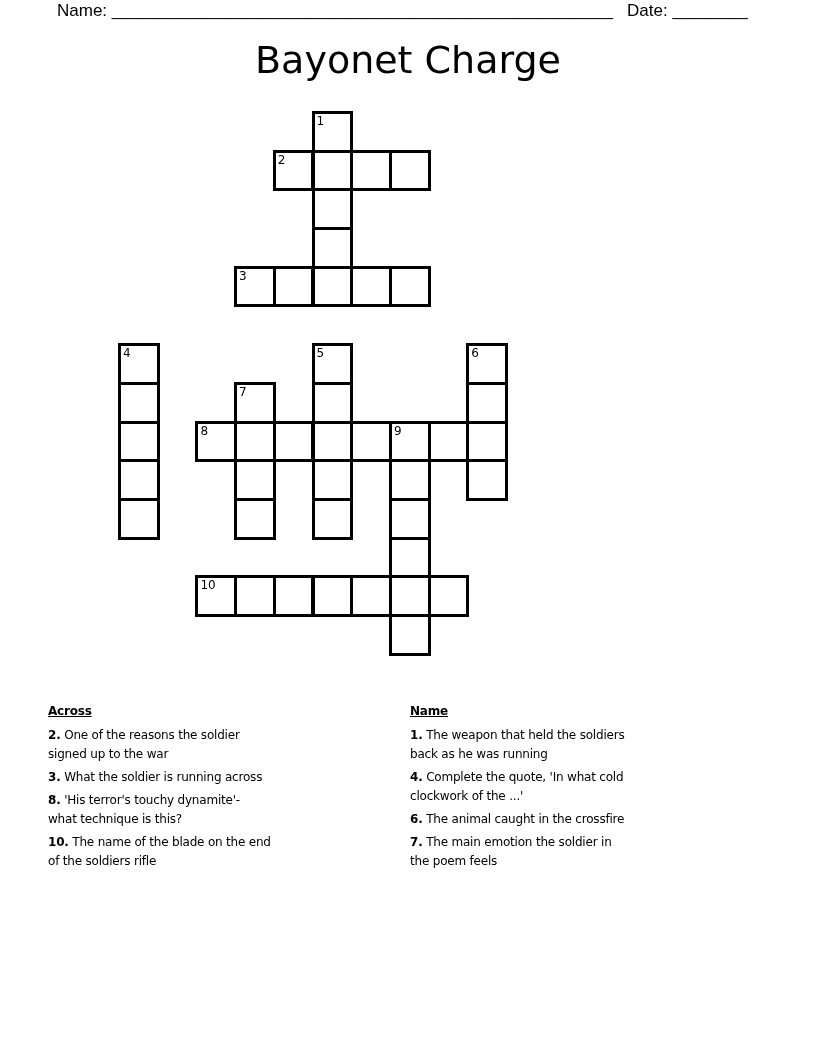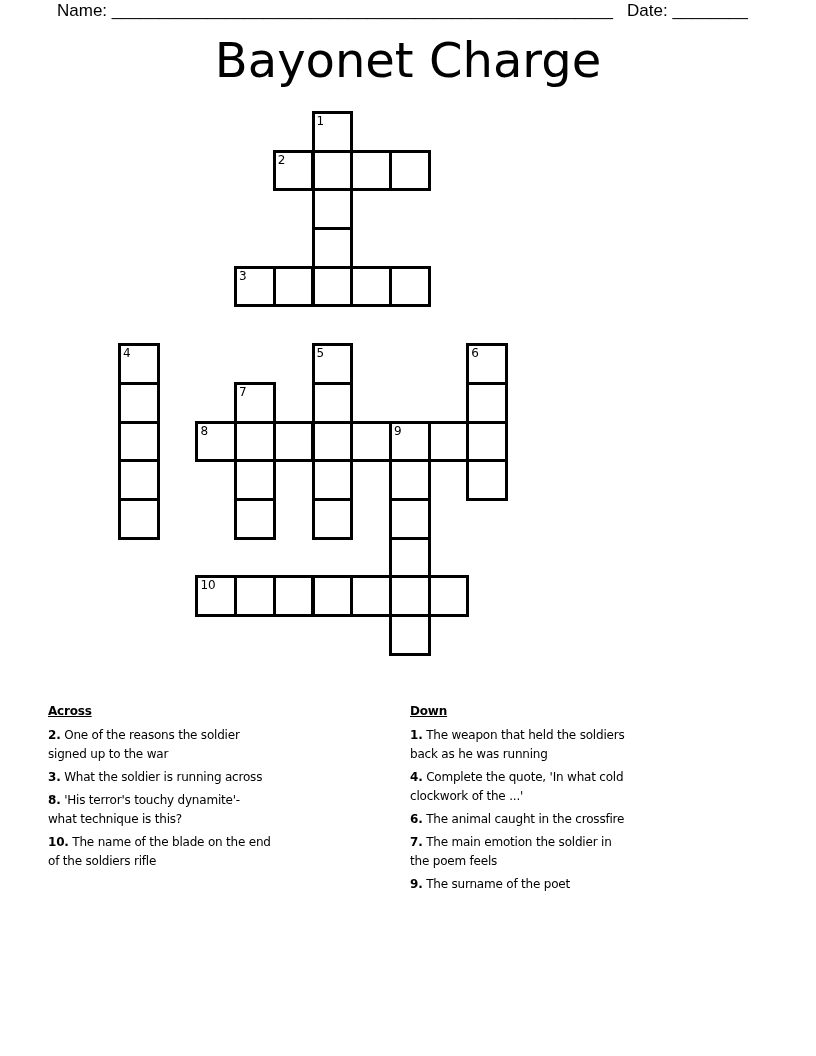--- a/index.html
+++ b/index.html
@@ -26,21 +26,21 @@
   }
   .hdr-name { left: 57px; }
   .hdr-date { left: 627px; }
   .blank-line { letter-spacing: 0px; }
 
   
   .title {
     position: absolute; top: 32px; left: 0;
     width: 816px;
     text-align: center;
-    font-size: 48px;
+    font-size: 38px;
     font-weight: normal;
     line-height: 56px;
   }
 
   
   .grid-layer { position: absolute; left: 0; top: 0; width: 816px; height: 700px; }
   .cell {
     position: absolute;
     width: 41.7px; height: 41.7px;
     border: 3px solid #000;
@@ -162,24 +162,23 @@
     <div class="clue"><span class="num">2.</span> <span class="txt">One of the reasons the soldier
 signed up to the war</span></div>
     <div class="clue"><span class="num">3.</span> <span class="txt">What the soldier is running across</span></div>
     <div class="clue"><span class="num">8.</span> <span class="txt">'His terror's touchy dynamite'-
 what technique is this?</span></div>
     <div class="clue"><span class="num">10.</span> <span class="txt">The name of the blade on the end
 of the soldiers rifle</span></div>
   </div>
 
   <div class="clues-col clues-down">
-    <div class="clue-heading">Down</div>
+    <div class="clue-heading">Name</div>
     <div class="clue"><span class="num">1.</span> <span class="txt">The weapon that held the soldiers
 back as he was running</span></div>
     <div class="clue"><span class="num">4.</span> <span class="txt">Complete the quote, 'In what cold
 clockwork of the ...'</span></div>
     <div class="clue"><span class="num">6.</span> <span class="txt">The animal caught in the crossfire</span></div>
     <div class="clue"><span class="num">7.</span> <span class="txt">The main emotion the soldier in
 the poem feels</span></div>
-    <div class="clue"><span class="num">9.</span> <span class="txt">The surname of the poet</span></div>
   </div>
 
 </div>
 
 </body></html>

